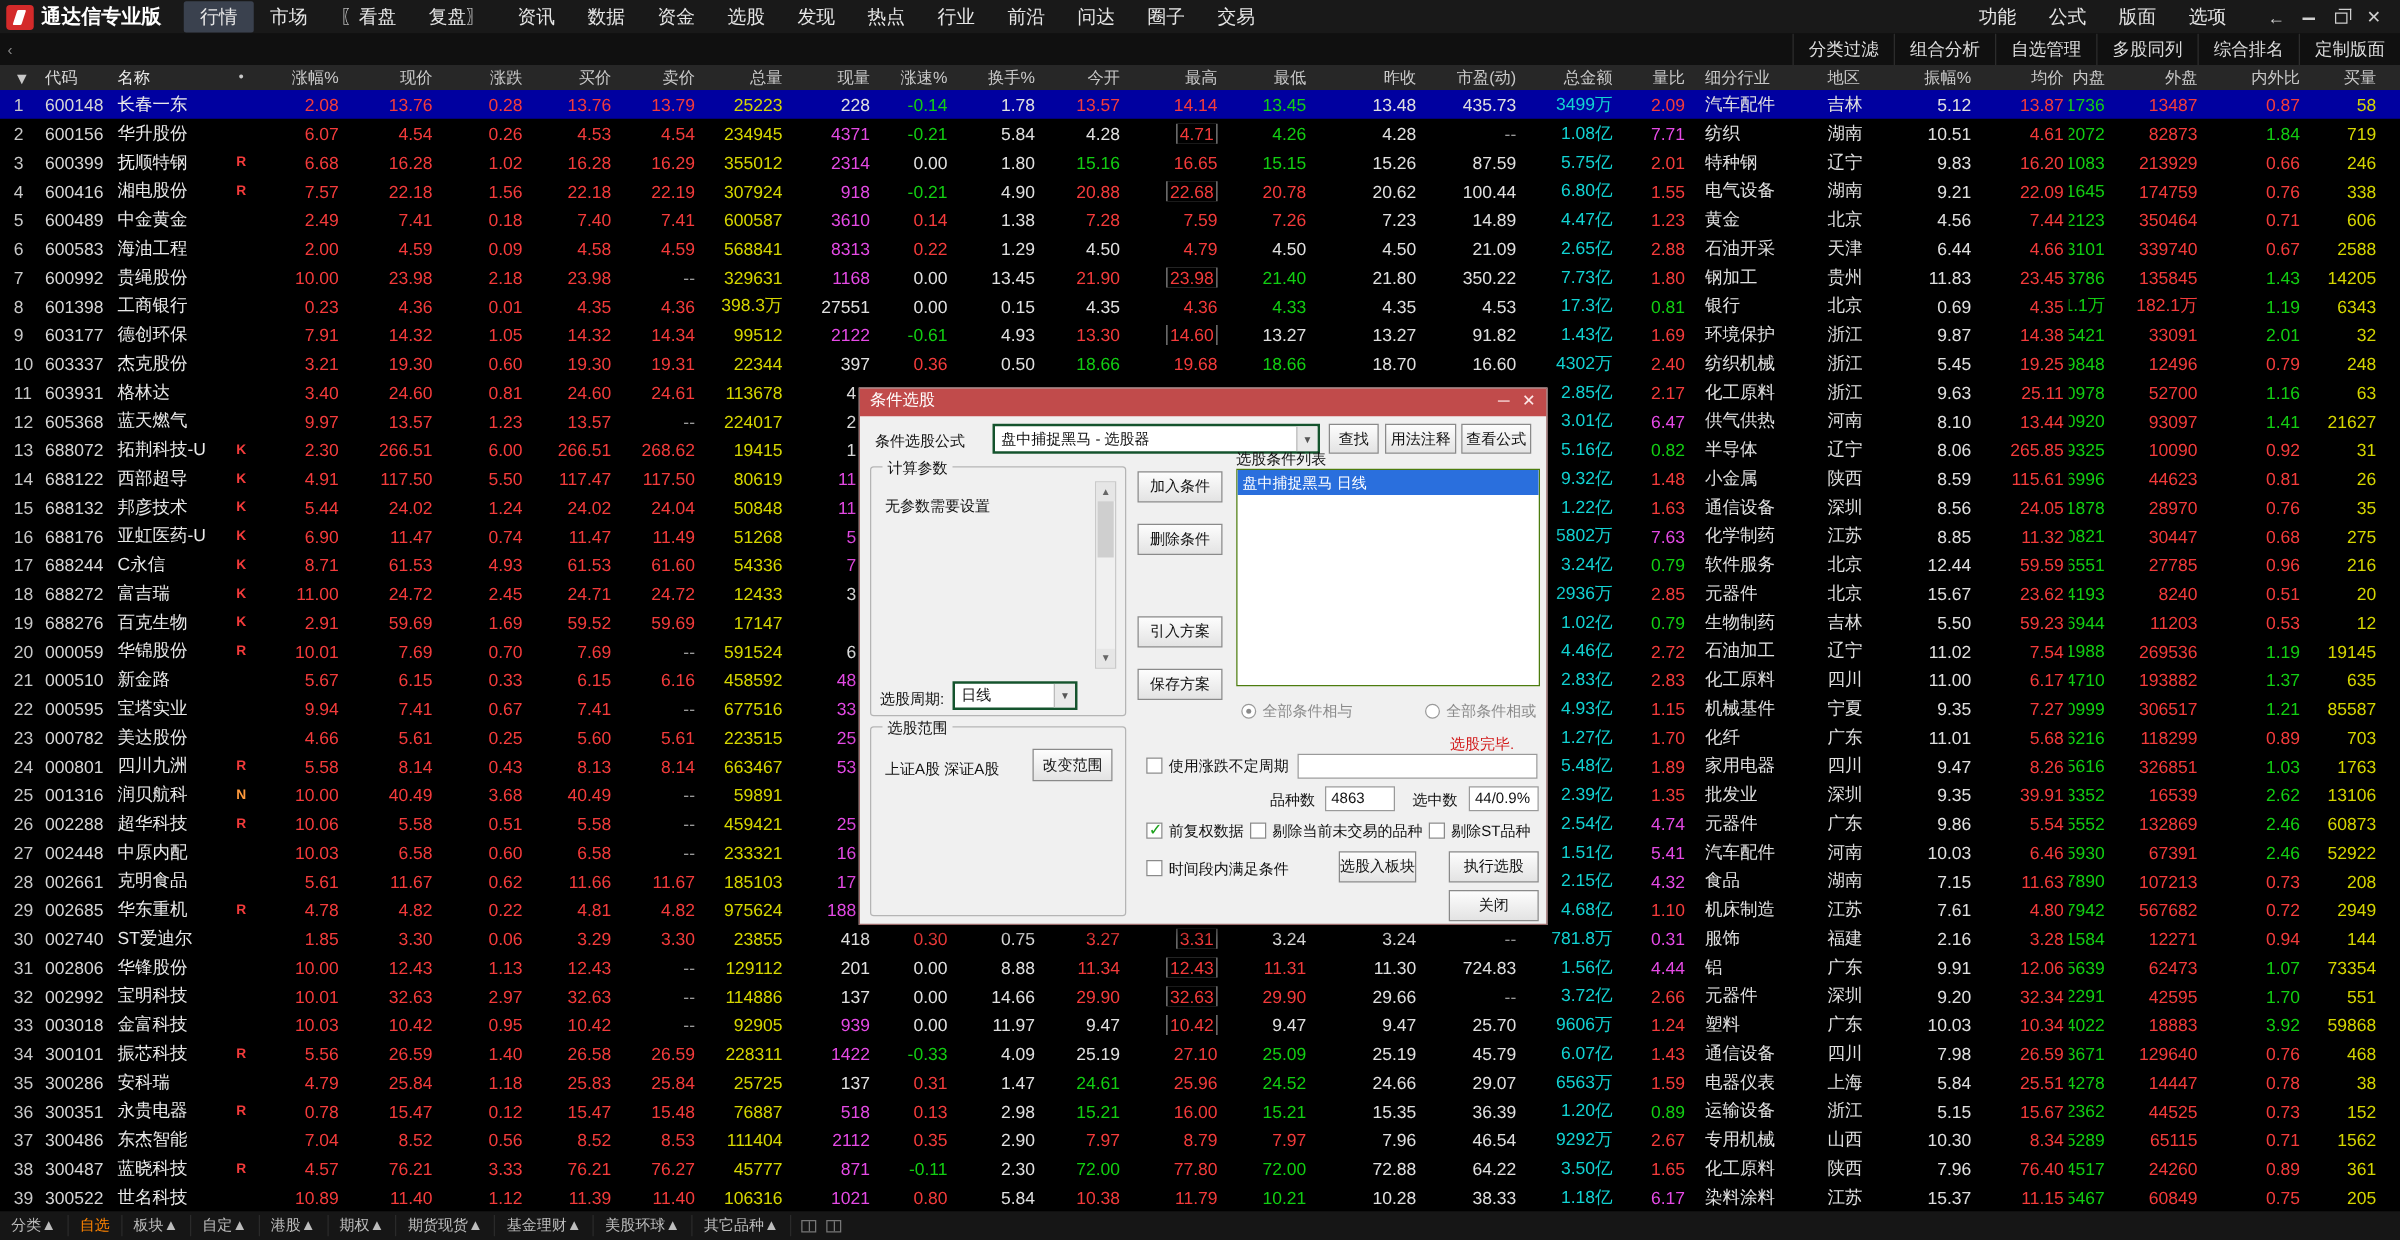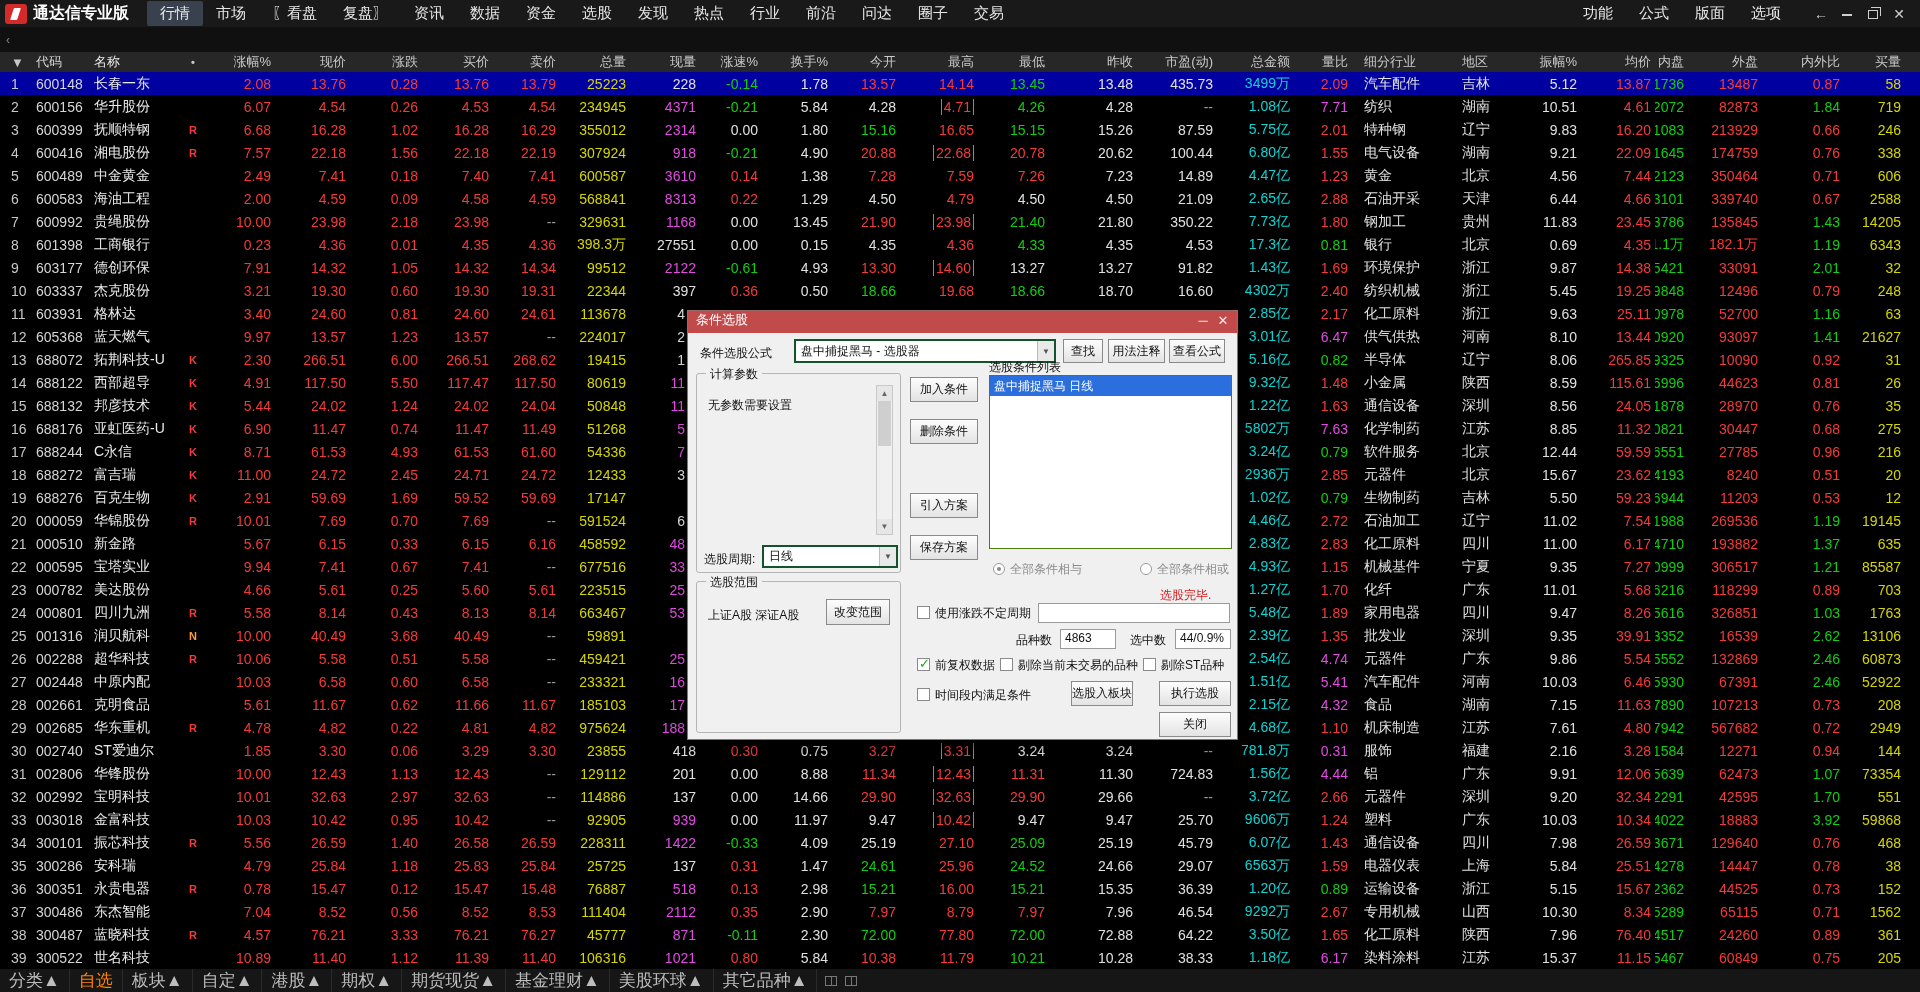--- a/index.html
+++ b/index.html
@@ -54,21 +54,21 @@
   .c22{width:59px}.c23{width:74px}
   .c24{width:33px;direction:rtl;}
   .c25{width:74px}.c26{width:82px}.c27{width:61px}
   .p .xlc{padding-right:15px;}
   .rd{color:#f43b3b}.gn{color:#12ce12}.wh{color:#e0e0e0}.yl{color:#d6d600}
   .mg{color:#e54ae5}.cy{color:#12d3d3}.gy{color:#9a9a9a}.or{color:#ff9a3c}
   .box{border:1px solid #8a8a8a;padding:0 2px;}
 
   
   .bottombar{position:absolute;left:0;top:969px;width:1920px;height:23px;background:#161616;
-    display:flex;align-items:center;color:#bdbdbd;font-size:17px;}
+    display:flex;align-items:center;color:#bdbdbd;font-size:12px;}
   .bb-tab{padding:0 9px;border-right:1px solid #2a2a2a;white-space:nowrap;}
   .bb-tab.active{color:#ff8400;}
   .bb-ico{width:12px;height:10px;border:1px solid #777;margin-left:8px;position:relative;}
   .bb-ico::after{content:"";position:absolute;left:5px;top:0;width:1px;height:8px;background:#777;}
 
   
   .dialog{position:absolute;left:687px;top:310px;width:551px;height:430px;background:#f0f0f0;
     border:1px solid #9a6a6a;box-shadow:3px 4px 12px rgba(0,0,0,.65);font-size:12px;color:#111;}
   .dlg-title{position:absolute;left:0;top:0;right:0;height:22px;background:#c14b4b;color:#fff;
     display:flex;align-items:flex-start;padding-left:8px;font-size:13px;}
@@ -133,20 +133,28 @@
         <span class="wc">←</span>
         <span class="wc wc-min"><i></i></span>
         <span class="wc wc-restore"><i></i></span>
         <span class="wc">✕</span>
       </div>
     </div>
   </div>
 
   <div class="subnav">
     <div class="sn-ico">‹</div>
+    <div class="sn-right">
+        <span class="sn-tool">分类过滤</span>
+        <span class="sn-tool">组合分析</span>
+        <span class="sn-tool">自选管理</span>
+        <span class="sn-tool">多股同列</span>
+        <span class="sn-tool">综合排名</span>
+        <span class="sn-tool">定制版面</span>
+      </div>
   </div>
 
   <div class="thead" id="thead">
       <span class="cell cn">▼</span>
       <span class="cell ccode">代码</span>
       <span class="cell cname">名称</span>
       <span class="cell cmark">•</span>
       <span class="cell c4">涨幅%</span>
       <span class="cell c5">现价</span>
       <span class="cell c6">涨跌</span>
@@ -1380,21 +1388,21 @@
     <div class="grp" style="left:8px;top:62px;width:205px;height:200px">
       <label>计算参数</label>
     </div>
     <div class="abs" style="left:20px;top:86px">无参数需要设置</div>
     <div class="sbar" style="left:188px;top:74px;height:150px">
       <div class="sa">▲</div>
       <div class="sthumb"></div>
       <div class="sa" style="position:absolute;bottom:0;width:15px">▼</div>
     </div>
     <div class="abs" style="left:16px;top:240px">选股周期:</div>
-    <div class="combo" style="left:74px;top:234px;width:136px;height:23px">
+    <div class="combo" style="left:74px;top:234px;width:100px;height:23px">
       <span>日线</span>
       <span class="arr">▼</span>
     </div>
 
     <div class="btn" style="left:222px;top:66px;width:68px;height:25px">加入条件</div>
     <div class="btn" style="left:222px;top:108px;width:68px;height:25px">删除条件</div>
     <div class="btn" style="left:222px;top:182px;width:68px;height:25px">引入方案</div>
     <div class="btn" style="left:222px;top:224px;width:68px;height:25px">保存方案</div>
 
     <div class="abs" style="left:301px;top:48px">选股条件列表</div>

